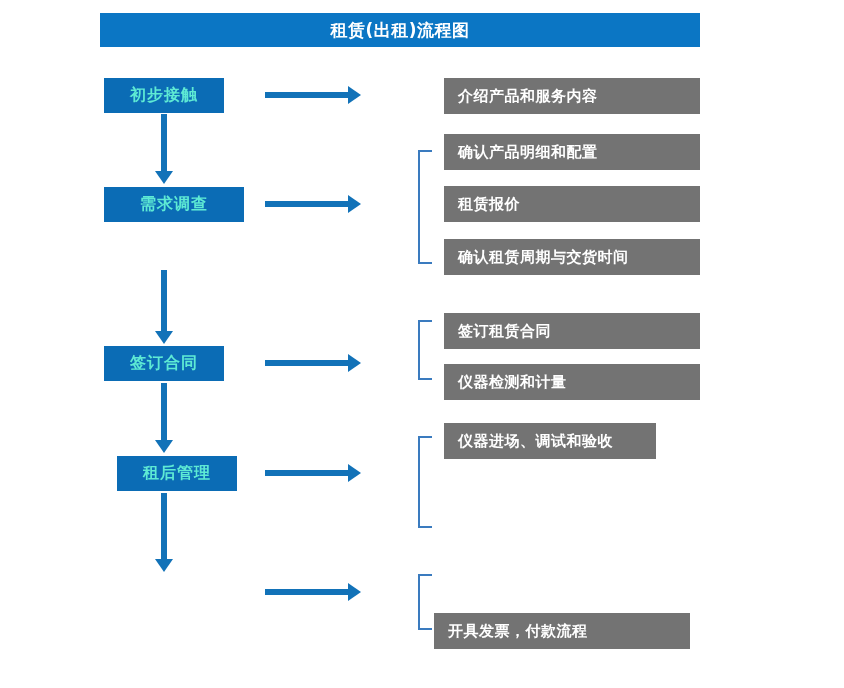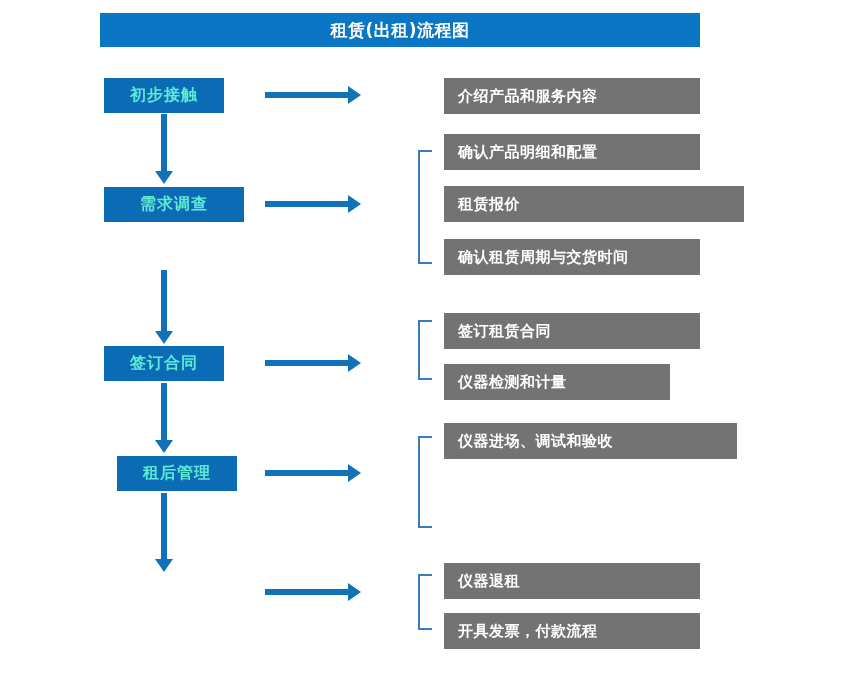--- a/index.html
+++ b/index.html
@@ -174,28 +174,27 @@
   <div class="bracket" style="left:418px; top:320px; height:60px;"></div>
 
   <div class="bracket" style="left:418px; top:436px; height:92px;"></div>
 
   <div class="bracket" style="left:418px; top:574px; height:56px;"></div>
 
   <div class="detail-box" style="left:444px; top:78px; width:256px; height:36px;">介绍产品和服务内容</div>
 
   <div class="detail-box" style="left:444px; top:134px; width:256px; height:36px;">确认产品明细和配置</div>
 
-  <div class="detail-box" style="left:444px; top:186px; width:300px; height:36px;text-align:right;">租赁报价</div>
+  <div class="detail-box" style="left:444px; top:186px; width:256px; height:36px;text-align:right;">租赁报价</div>
 
   <div class="detail-box" style="left:444px; top:239px; width:256px; height:36px;">确认租赁周期与交货时间</div>
 
   <div class="detail-box" style="left:444px; top:313px; width:256px; height:36px;">签订租赁合同</div>
 
-  <div class="detail-box" style="left:444px; top:364px; width:226px; height:36px;">仪器检测和计量</div>
-
-  <div class="detail-box" style="left:444px; top:423px; width:293px; height:36px;">仪器进场、调试和验收</div>
-
-
-  <div class="detail-box" style="left:444px; top:563px; width:256px; height:36px;">仪器退租</div>
-
-  <div class="detail-box" style="left:444px; top:613px; width:256px; height:36px;">开具发票，付款流程</div>
+  <div class="detail-box" style="left:444px; top:364px; width:256px; height:36px;">仪器检测和计量</div>
+
+  <div class="detail-box" style="left:444px; top:423px; width:212px; height:36px;">仪器进场、调试和验收</div>
+
+
+
+  <div class="detail-box" style="left:434px; top:613px; width:256px; height:36px;">开具发票，付款流程</div>
 
 </div>
 
 </body></html>

